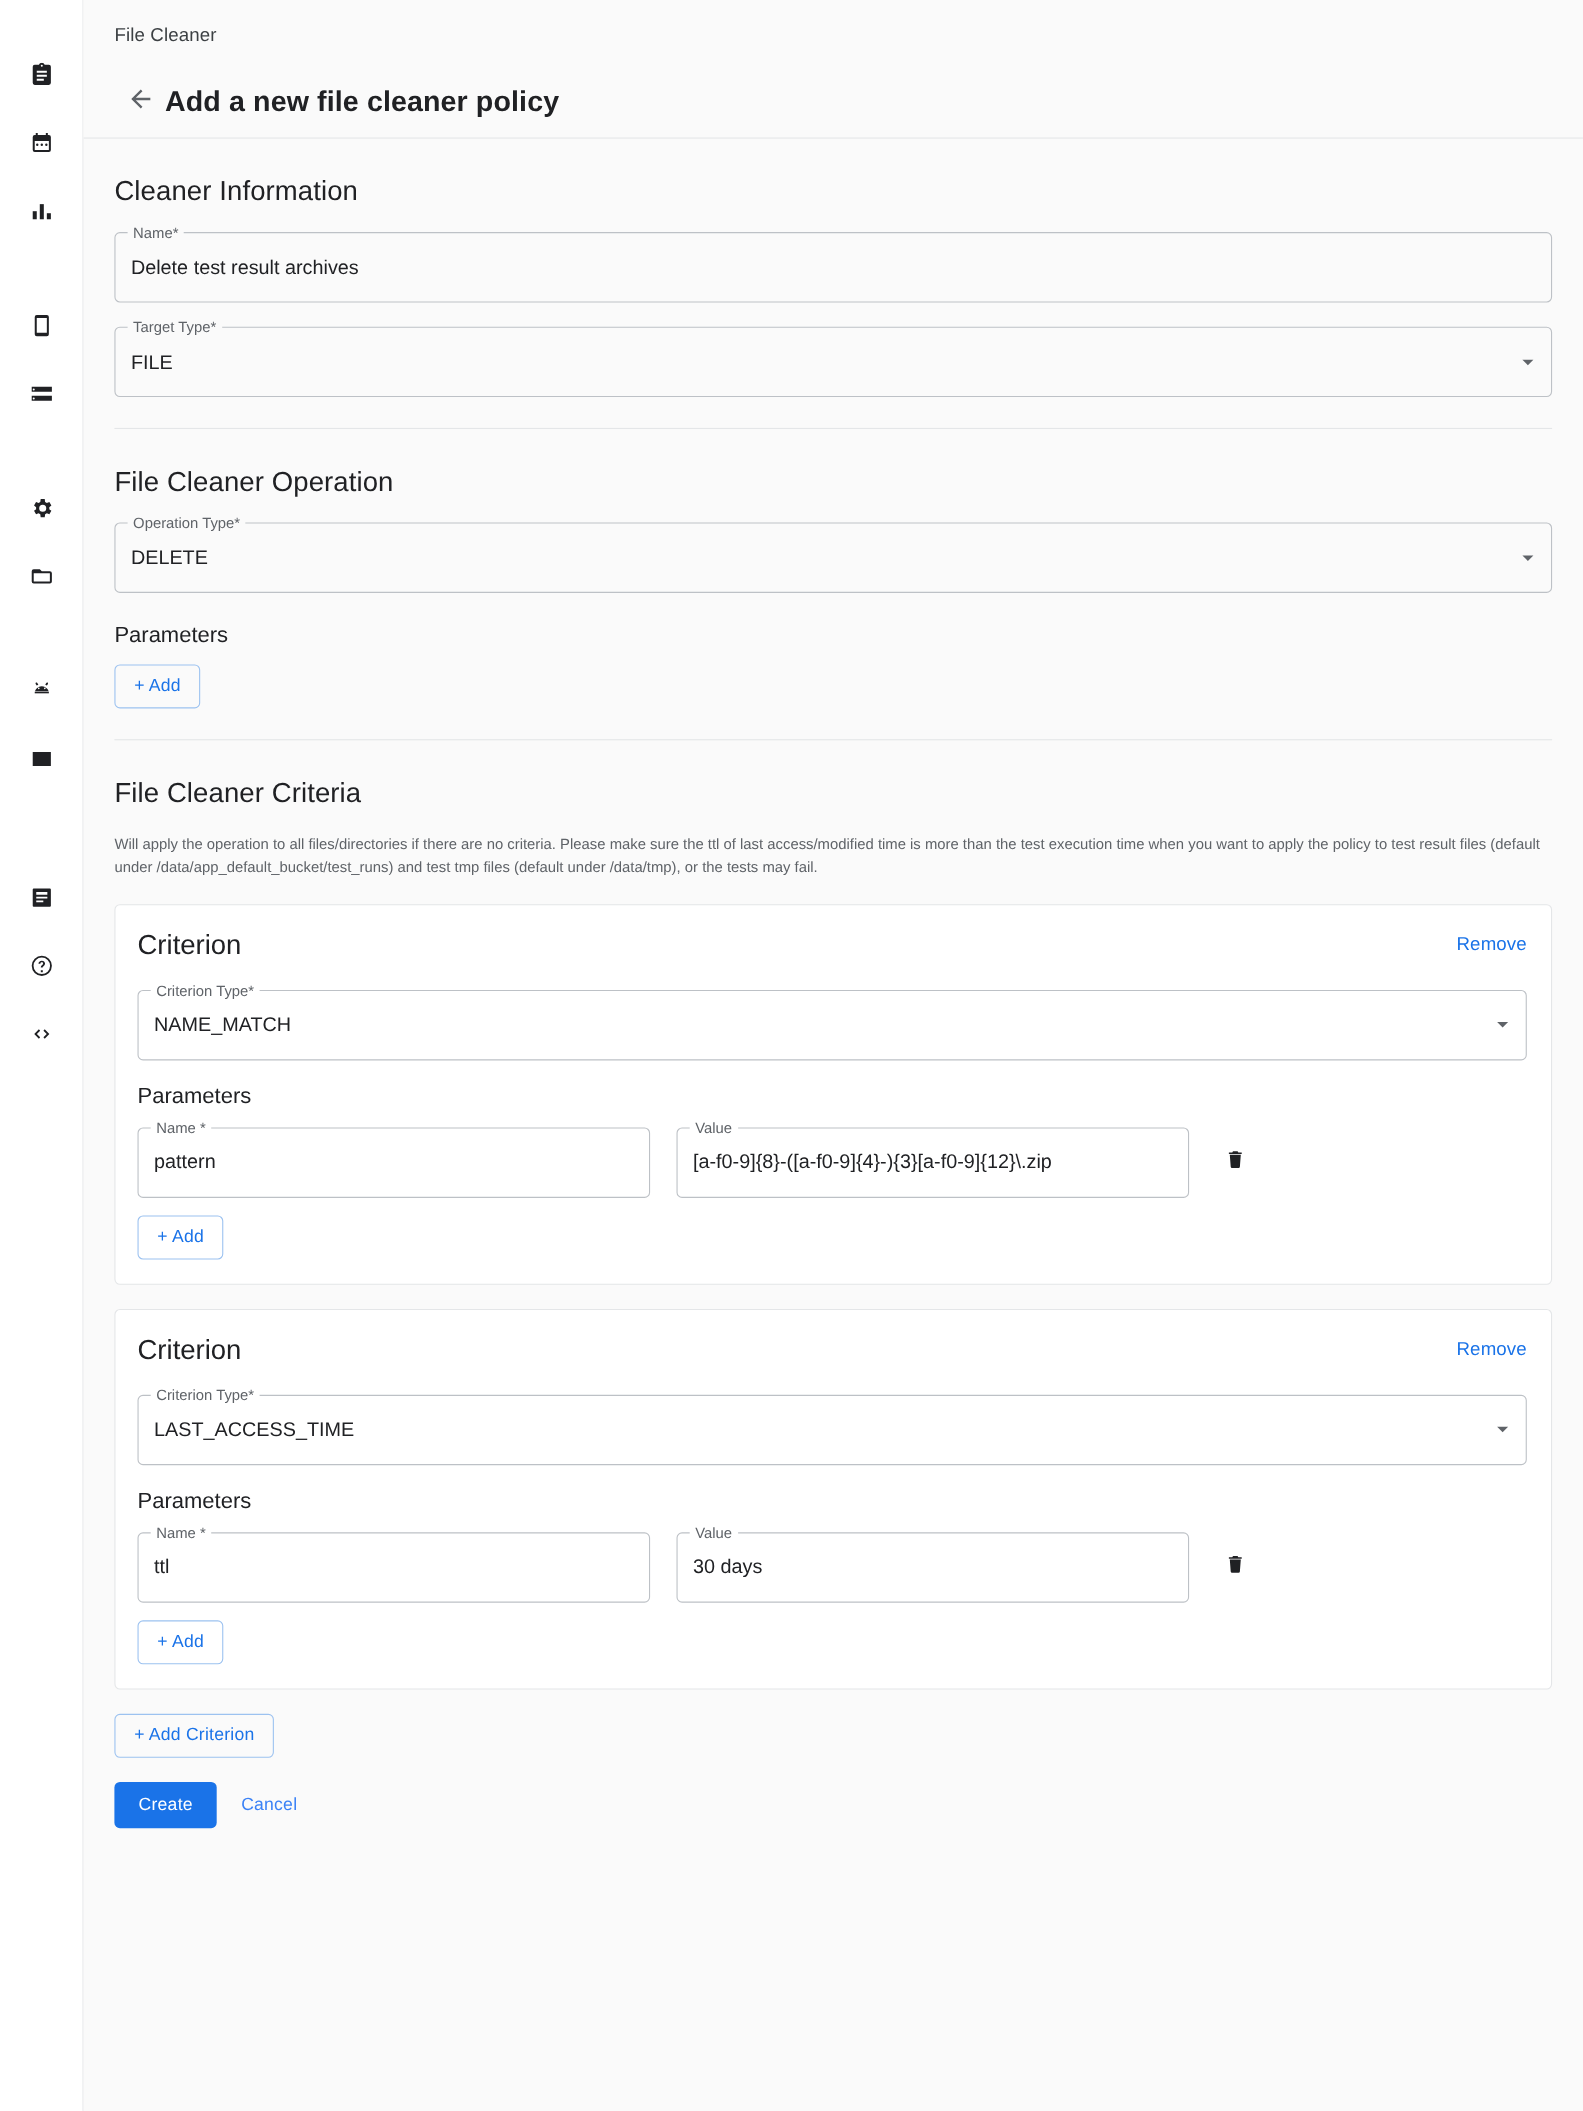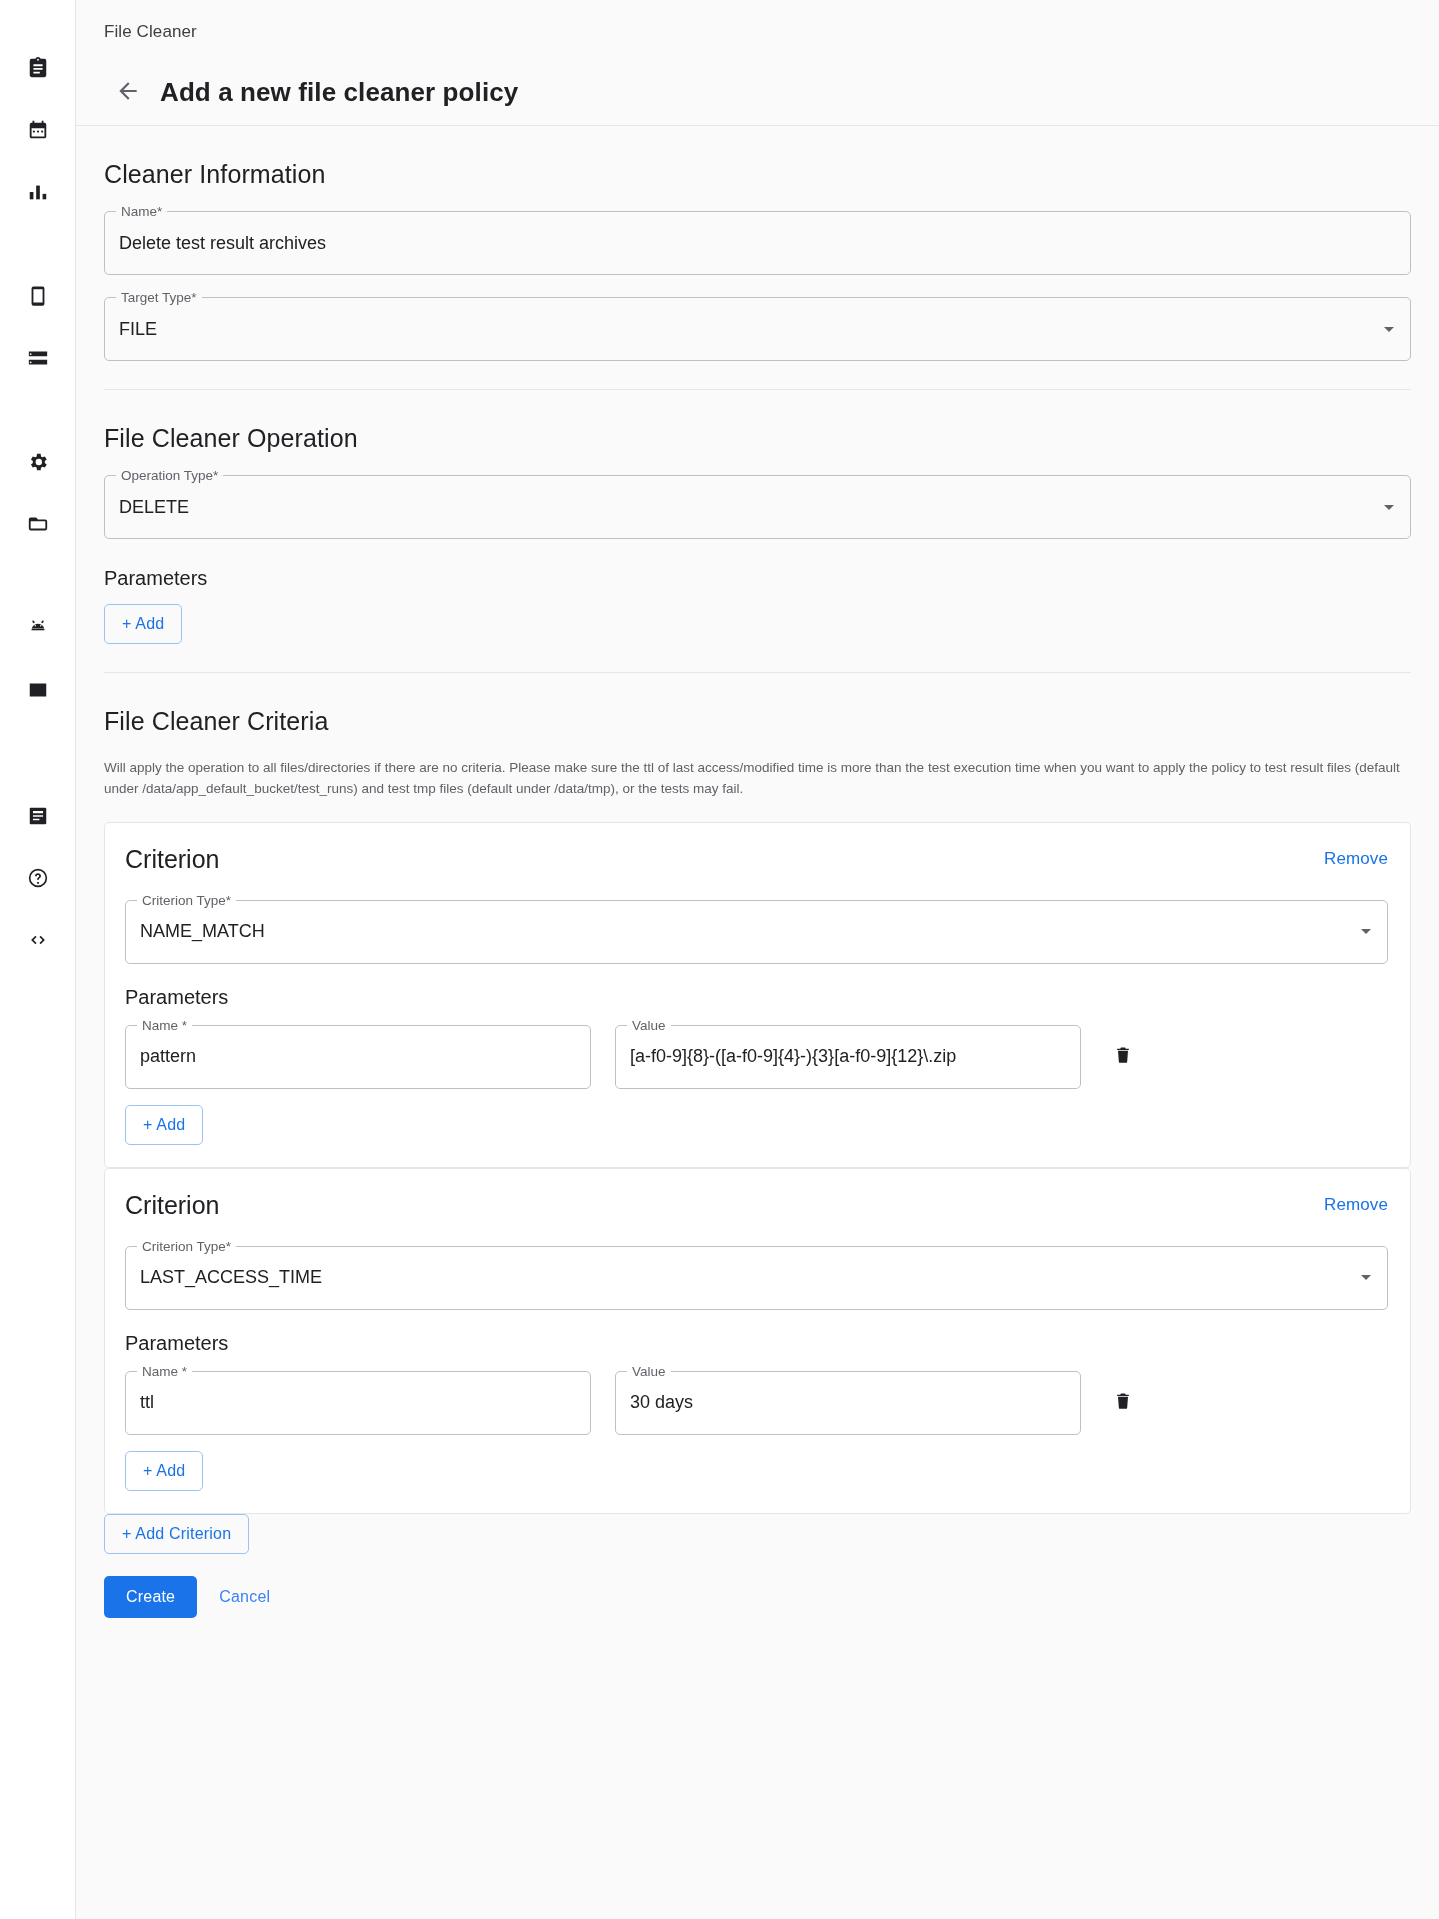--- a/index.html
+++ b/index.html
@@ -40,21 +40,21 @@
     padding: 22px 0 0 28px;
   }
   .breadcrumb { font-size: 17px; color: #3c4043; letter-spacing: .1px; }
   .title-row { display: flex; align-items: center; margin-top: 18px; }
   .back-btn {
     width: 44px; height: 44px; border-radius: 50%;
     display: flex; align-items: center; justify-content: center;
     cursor: pointer; margin-left: 2px;
   }
   .back-btn svg { width: 26px; height: 26px; fill: #5f6368; }
-  .page-title { font-size: 26px; color: #202124; margin-left: 10px; letter-spacing: .1px; }
+  .page-title { font-size: 26px; color: #202124; letter-spacing: .1px; }
 
   .content {
     flex: 1; overflow: hidden;
     padding: 0 0 0 0;
   }
   .inner { padding: 0 28px 0 28px; max-width: 1363px; }
 
   h2.section {
     font-size: 25px; font-weight: 400; color: #202124;
     margin: 34px 0 22px 0; letter-spacing: .1px;
@@ -128,20 +128,21 @@
   
   .hint {
     font-size: 13.5px; color: #5f6368; line-height: 1.55;
     margin: 0 0 22px 0; max-width: 1310px;
   }
   .criterion-card {
     background: #ffffff;
     border: 1px solid #e4e6e8;
     border-radius: 5px;
     padding: 22px 22px 22px 20px;
+    margin-bottom: 22px;
   }
   .crit-head {
     display: flex; align-items: center; justify-content: space-between;
     margin-bottom: 26px;
   }
   .crit-title { font-size: 25px; font-weight: 400; color: #202124; }
   .crit-params-title { font-size: 20px; font-weight: 400; color: #202124; margin: 0 0 16px 0; }
   .param-row { display: flex; align-items: center; gap: 24px; margin-bottom: 16px; }
   .param-name { width: 466px; flex: 0 0 466px; }
   .param-value { width: 466px; flex: 0 0 466px; }

